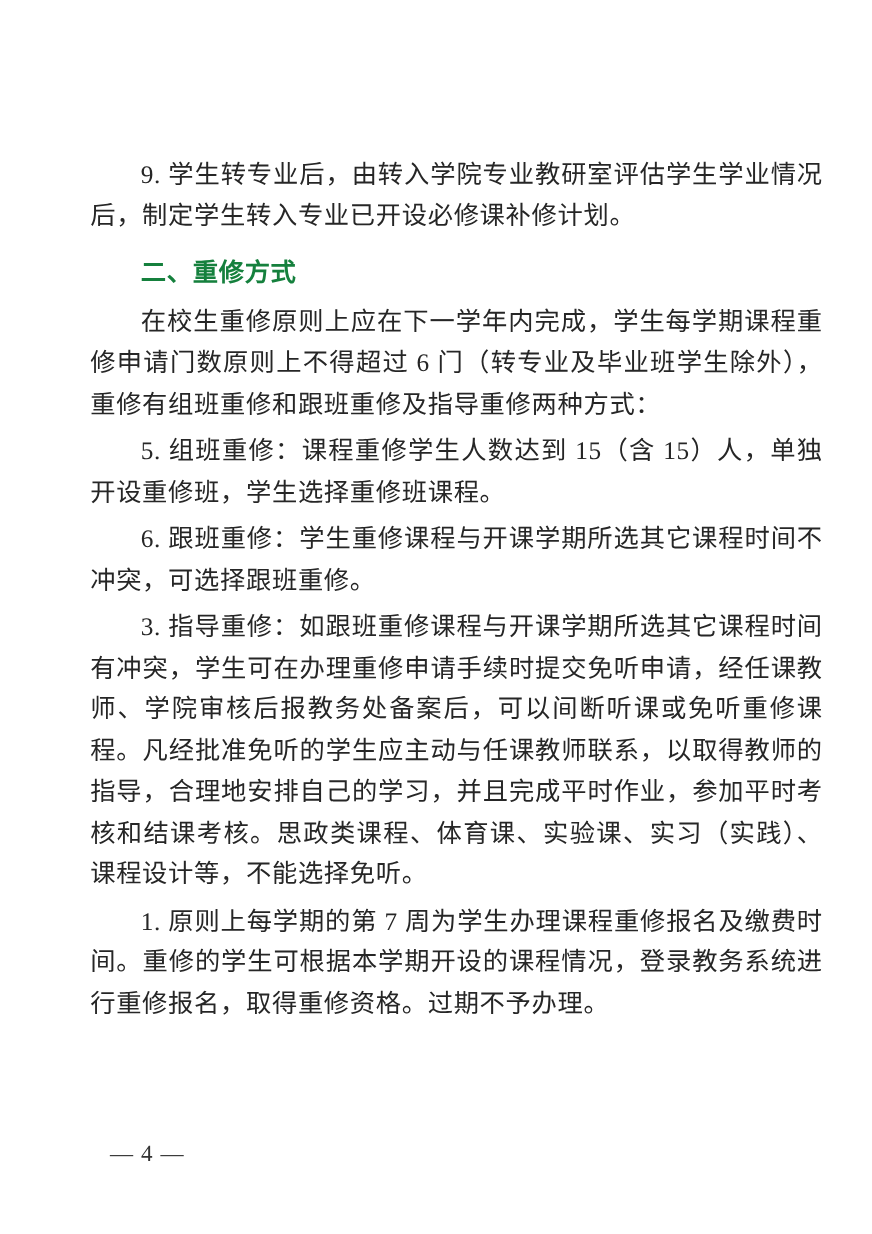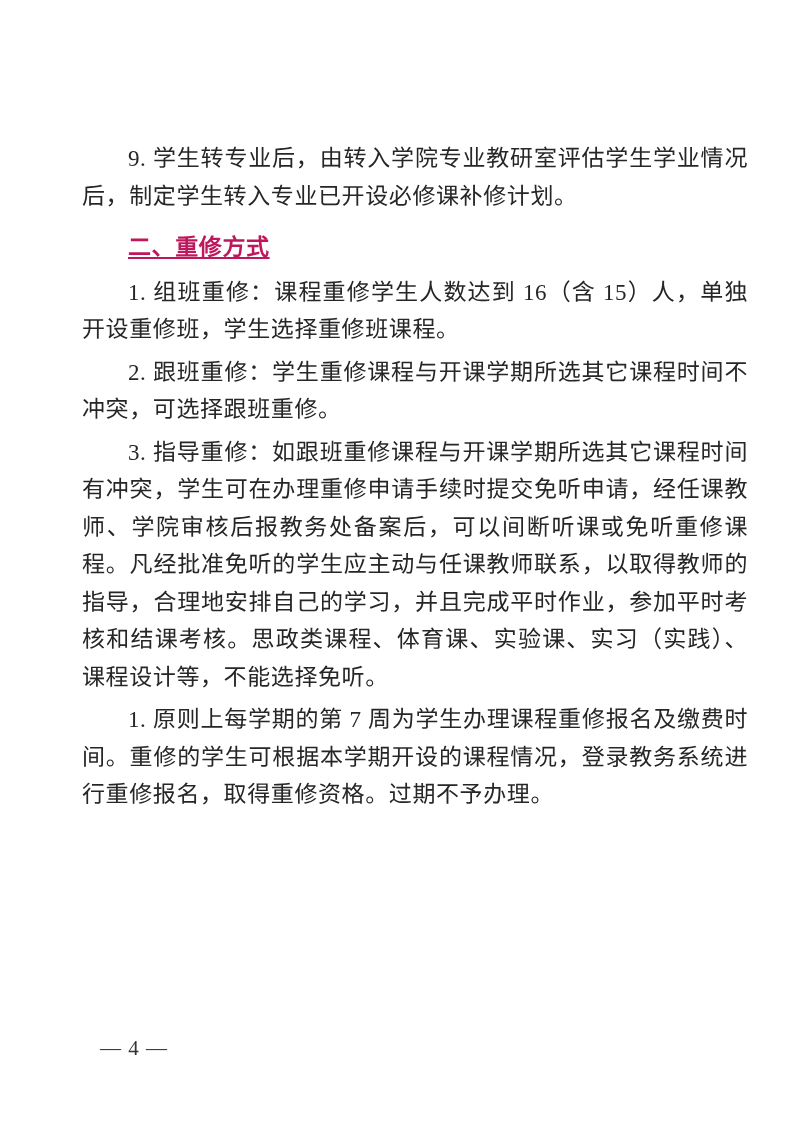--- a/index.html
+++ b/index.html
@@ -31,25 +31,24 @@
     text-justify: inter-ideograph;
     text-indent: 2em;
     letter-spacing: 0.6px;
     margin: 0 0 5px 0;
   }
   .section-heading {
     font-family: "Liberation Sans", "DejaVu Sans", sans-serif;
     font-size: 23px;
     font-weight: bold;
     line-height: 37.5px;
-    color: #be185d;
+    color: #15803d;
     text-indent: 2em;
     letter-spacing: 0.6px;
     margin: 14px 0 7px 0;
-    text-decoration: underline;
   }
   .page-number {
     position: absolute;
     left: 100px;
     top: 1034px;
     font-family: "Liberation Serif", "DejaVu Serif", serif;
     font-size: 21px;
     line-height: 28px;
     color: #333333;
     letter-spacing: 1px;
@@ -57,24 +56,25 @@
 </style>
 </head>
 <body>
 
 <div class="page">
   <div class="content">
     <p class="body-para">9. 学生转专业后，由转入学院专业教研室评估学生学业情况后，制定学生转入专业已开设必修课补修计划。</p>
 
     <h2 class="section-heading">二、重修方式</h2>
 
+    <p class="body-para">在校生重修原则上应在下一学年内完成，学生每学期课程重修申请门数原则上不得超过 6 门（转专业及毕业班学生除外），重修有组班重修和跟班重修及指导重修两种方式：</p>
 
-    <p class="body-para">1. 组班重修：课程重修学生人数达到 16（含 15）人，单独开设重修班，学生选择重修班课程。</p>
+    <p class="body-para">5. 组班重修：课程重修学生人数达到 15（含 15）人，单独开设重修班，学生选择重修班课程。</p>
 
-    <p class="body-para">2. 跟班重修：学生重修课程与开课学期所选其它课程时间不冲突，可选择跟班重修。</p>
+    <p class="body-para">6. 跟班重修：学生重修课程与开课学期所选其它课程时间不冲突，可选择跟班重修。</p>
 
     <p class="body-para">3. 指导重修：如跟班重修课程与开课学期所选其它课程时间有冲突，学生可在办理重修申请手续时提交免听申请，经任课教师、学院审核后报教务处备案后，可以间断听课或免听重修课程。凡经批准免听的学生应主动与任课教师联系，以取得教师的指导，合理地安排自己的学习，并且完成平时作业，参加平时考核和结课考核。思政类课程、体育课、实验课、实习（实践）、课程设计等，不能选择免听。</p>
 
 
     <p class="body-para">1. 原则上每学期的第 7 周为学生办理课程重修报名及缴费时间。重修的学生可根据本学期开设的课程情况，登录教务系统进行重修报名，取得重修资格。过期不予办理。</p>
   </div>
 
   <div class="page-number">— 4 —</div>
 </div>
 

